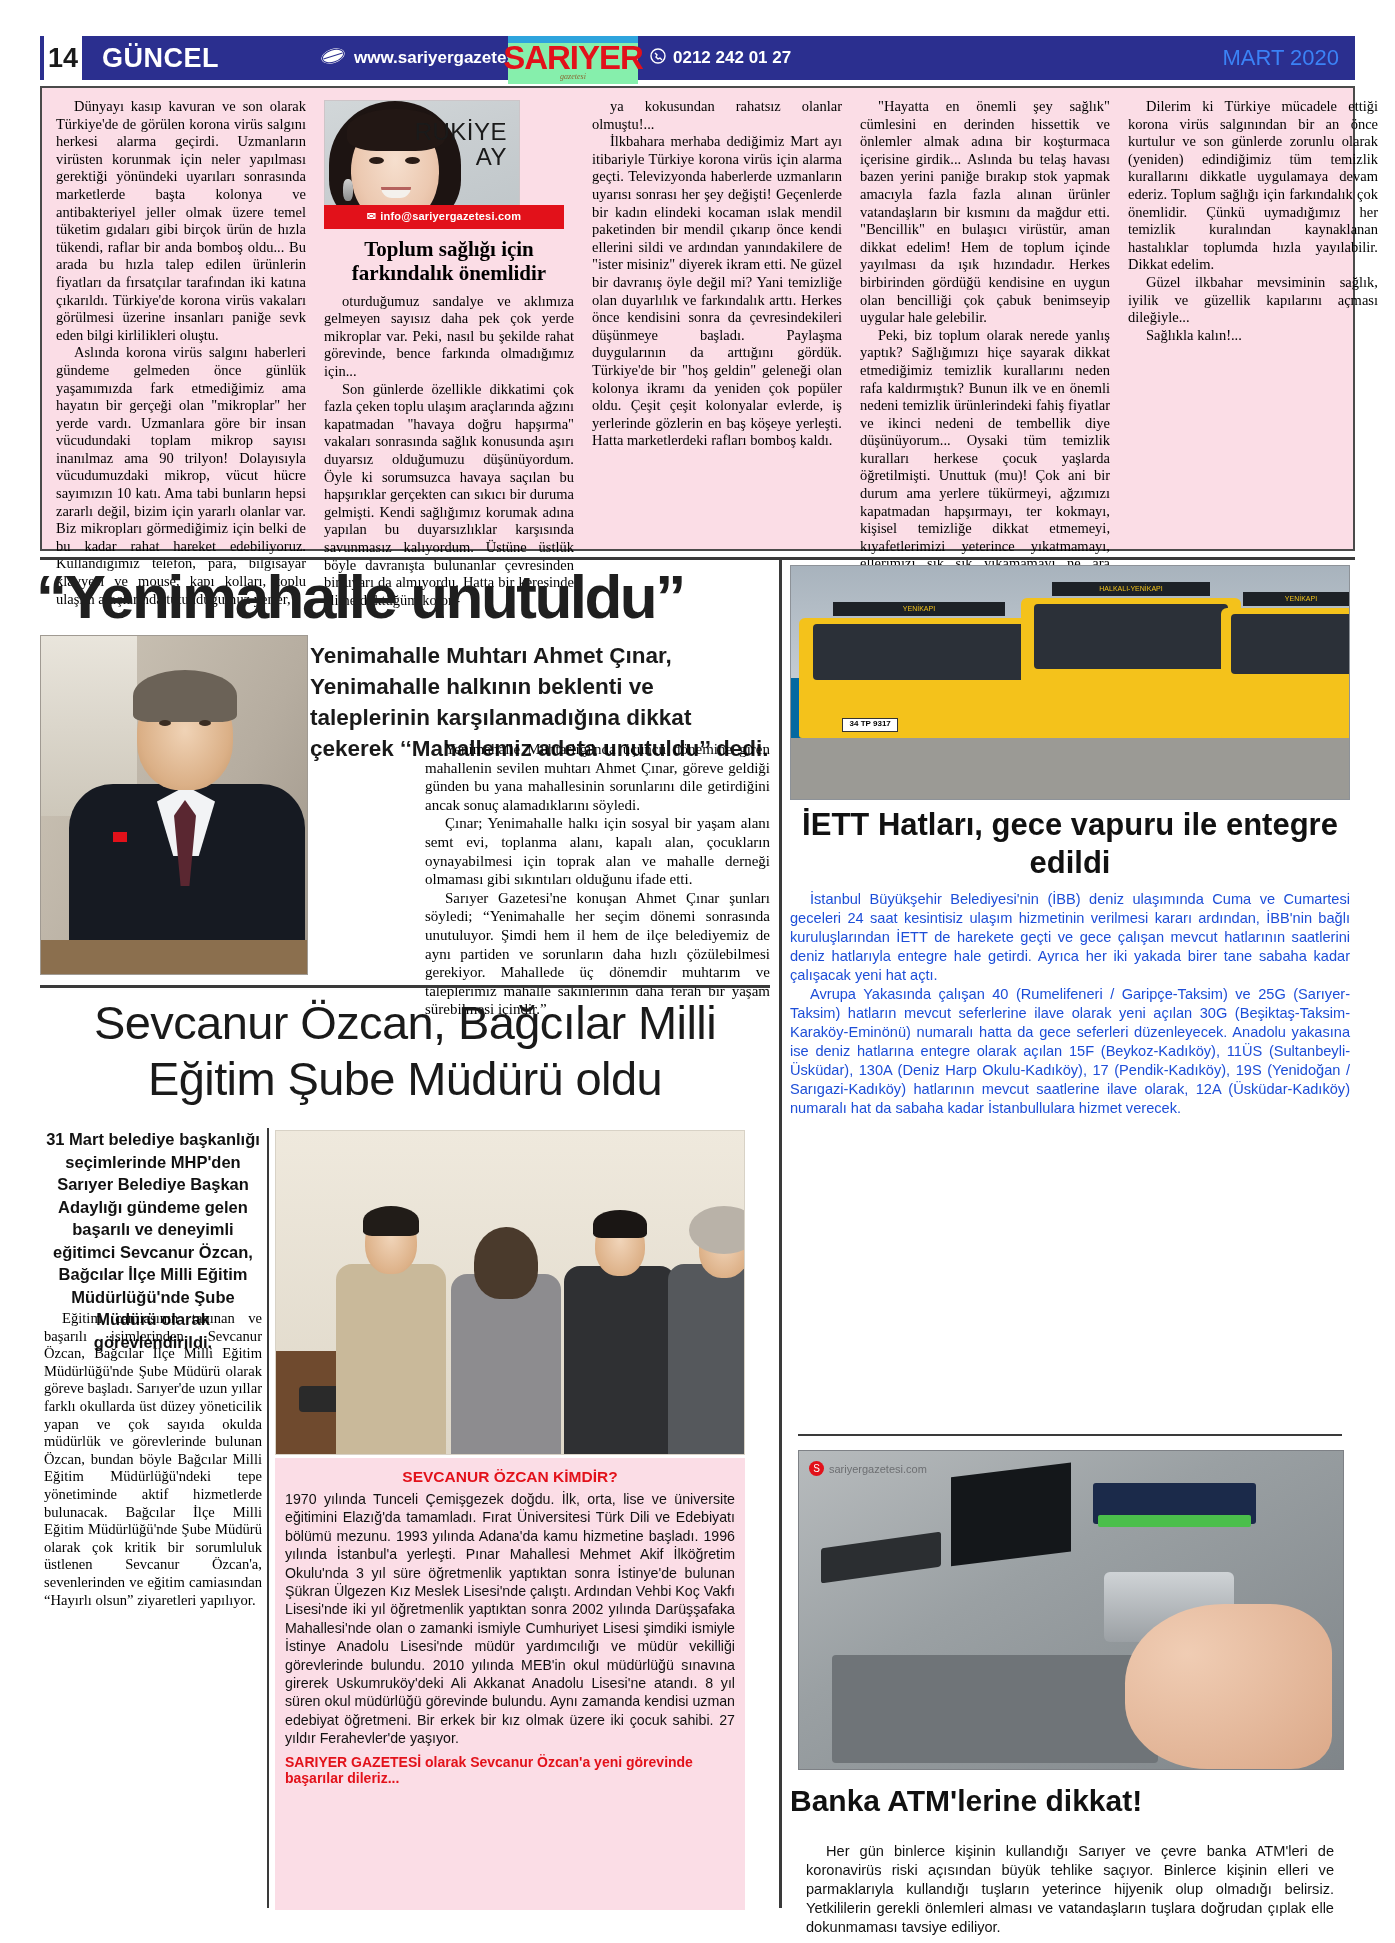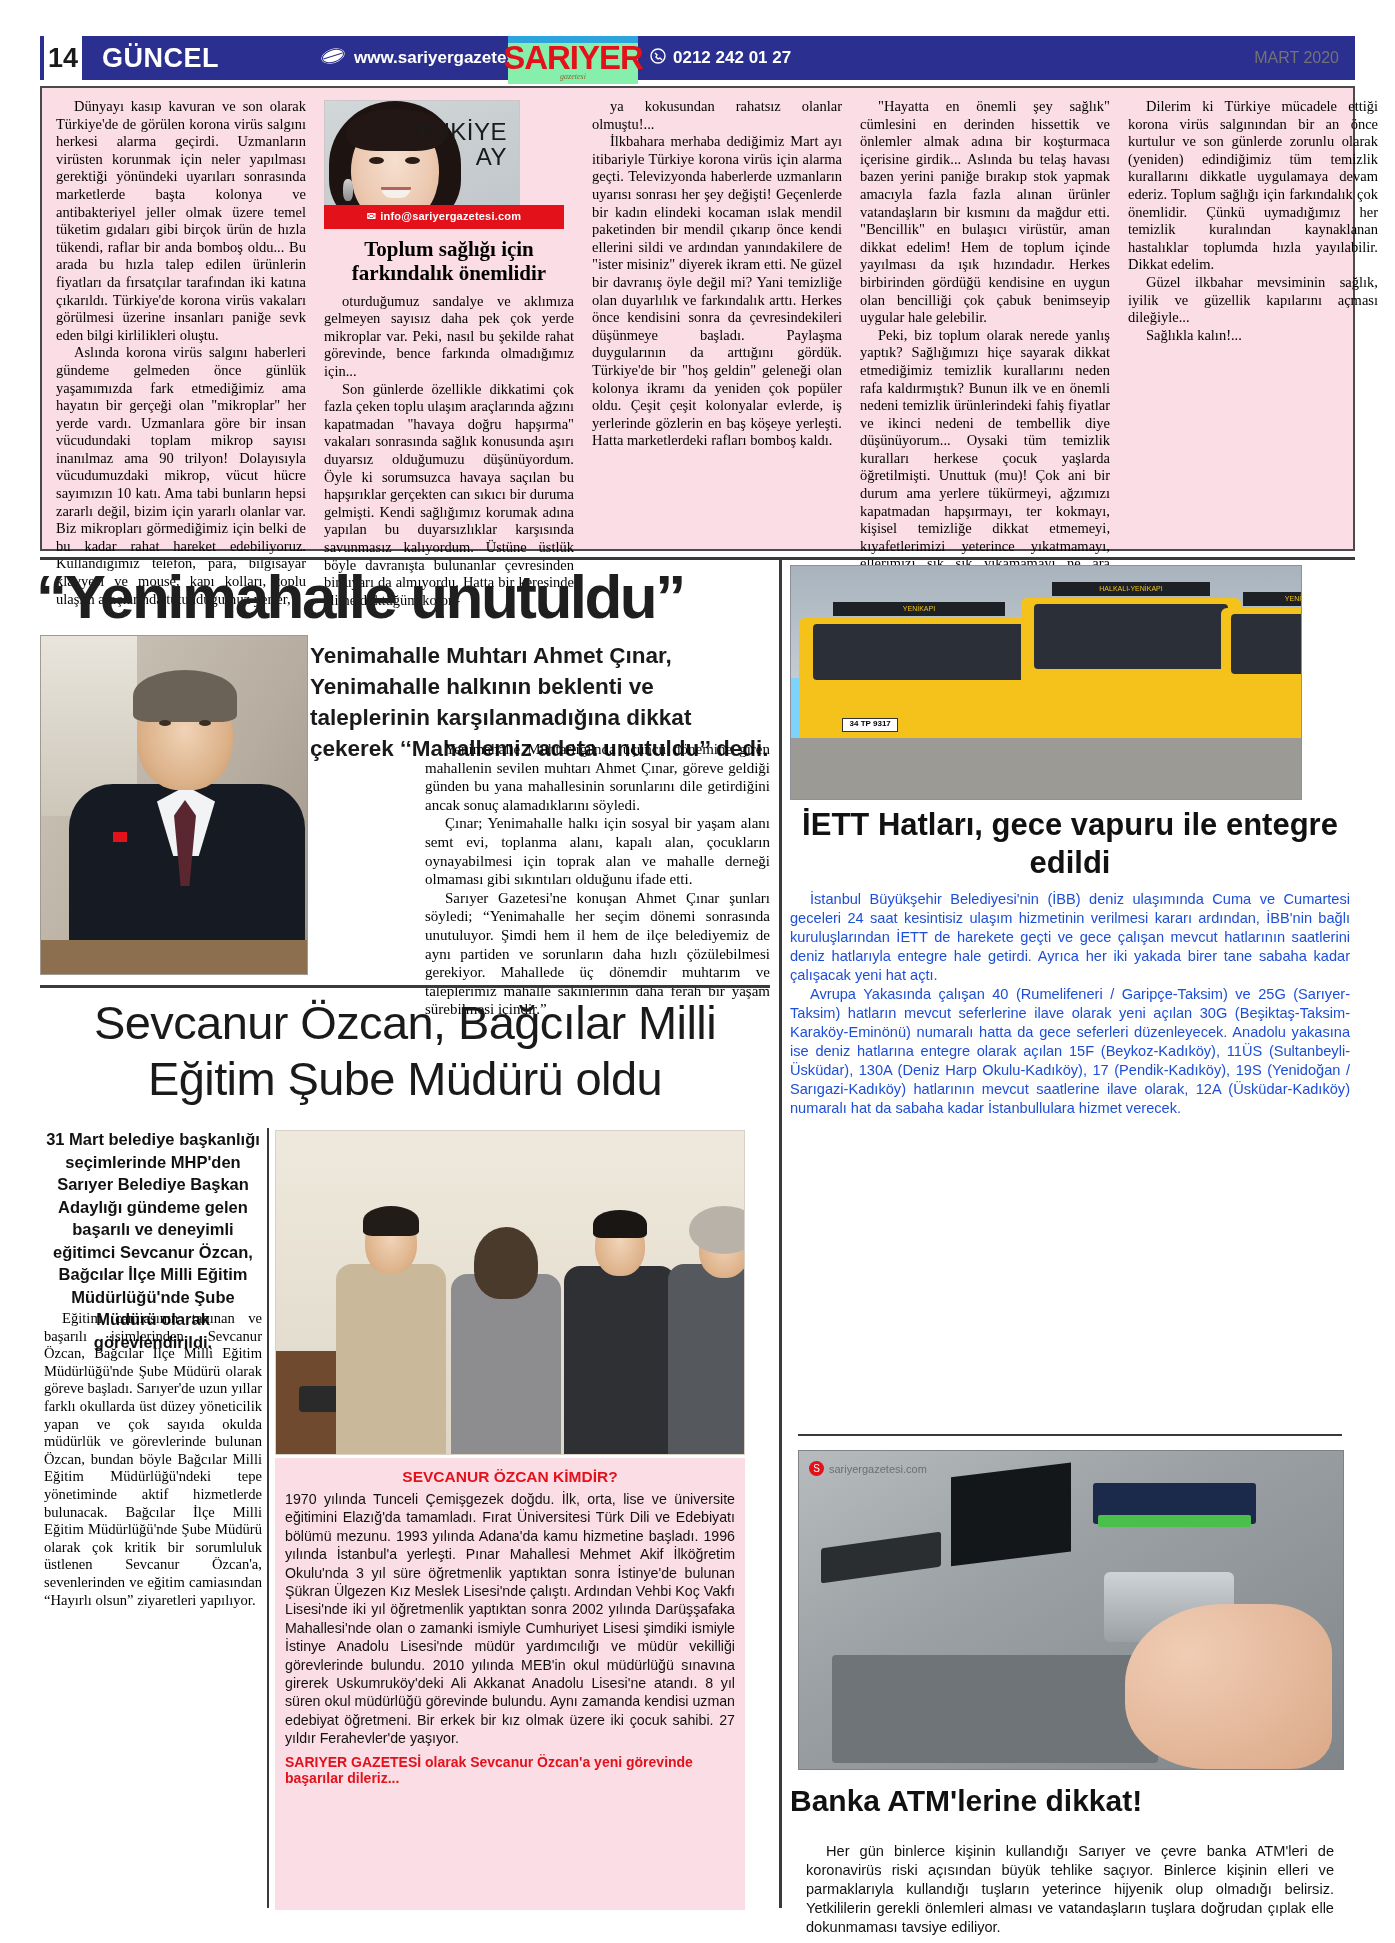--- a/index.html
+++ b/index.html
@@ -51,21 +51,21 @@
     margin-top:-2px;
   }
   .mh-phone{
     position:absolute; left:650px; top:36px; height:44px; z-index:4;
     display:flex; align-items:center; gap:7px;
     color:#fff; font-family:"Liberation Sans", sans-serif; font-weight:bold; font-size:17px;
   }
   .mh-date{
     position:absolute; right:56px; top:36px; height:44px; z-index:4;
     display:flex; align-items:center;
-    color:#737373; font-family:"Liberation Sans", sans-serif; font-size:16px;
+    color:#3b82f6; font-family:"Liberation Sans", sans-serif; font-size:22px;
   }
   .globe-ico, .phone-ico{ display:inline-block; }
 
   
   .columnbox{
     position:absolute; left:40px; top:86px; width:1315px; height:465px;
     background:#fbdde6; border:2px solid #4a4a4a;
     padding:10px 14px 10px 14px;
   }
   .col-grid{
@@ -164,22 +164,22 @@
   }
   .yeni-body{
     position:absolute; left:425px; top:740px; width:345px;
     font-size:15px; line-height:18.6px; text-align:justify;
   }
   .yeni-body p{ margin:0; text-indent:20px; }
 
   
   .vline-right{ position:absolute; left:779px; top:560px; width:3px; height:1348px; background:#3a3a3a; }
   .iett-photo{
-    position:absolute; left:790px; top:565px; width:512px; height:235px;
-    overflow:hidden; background:#7dd3fc; border:1px solid #8d9298;
+    position:absolute; left:790px; top:565px; width:560px; height:235px;
+    overflow:hidden; background:#0369a1; border:1px solid #8d9298;
   }
   .ip-sky{ position:absolute; left:0; top:0; width:100%; height:48%; background:linear-gradient(#a8b3bd,#c4ccd3); }
   .ip-ground{ position:absolute; left:0; bottom:0; width:100%; height:26%; background:#9b9a95; }
   .bus{ position:absolute; bottom:26%; background:#f4c21b; border-radius:6px 6px 3px 3px; }
   .bus .win{ position:absolute; left:6%; top:6px; width:88%; height:46%; background:#2b3038; border-radius:4px; }
   .bus .dest{ position:absolute; left:14%; top:-16px; width:72%; height:14px; background:#1d2126; }
   .bus .dest span{ color:#f2c31c; font-size:7px; font-family:"Liberation Sans",sans-serif; display:block; text-align:center; line-height:14px;}
   .bus .plate{ position:absolute; left:18%; bottom:6px; width:56px; height:14px; background:#fff; border:1px solid #333; }
   .bus .plate b{ font-size:8px; font-family:"Liberation Sans",sans-serif; display:block; text-align:center;}
   .iett-title{

